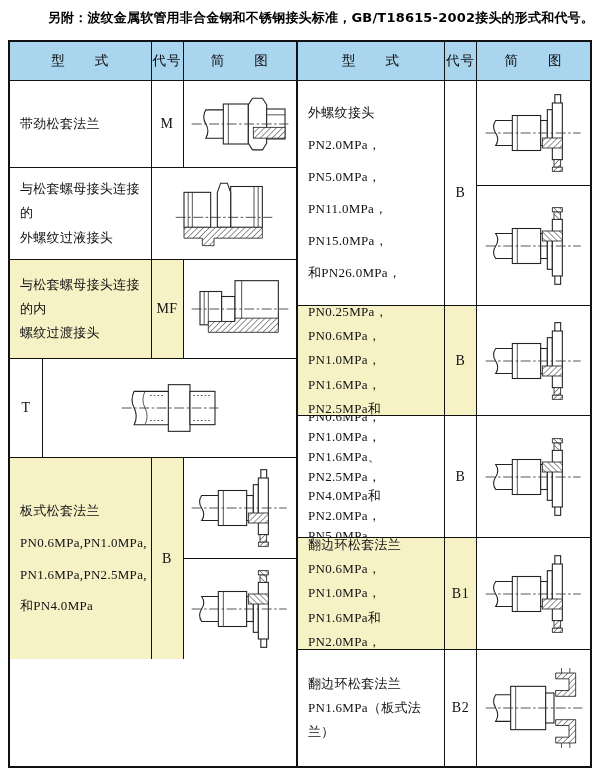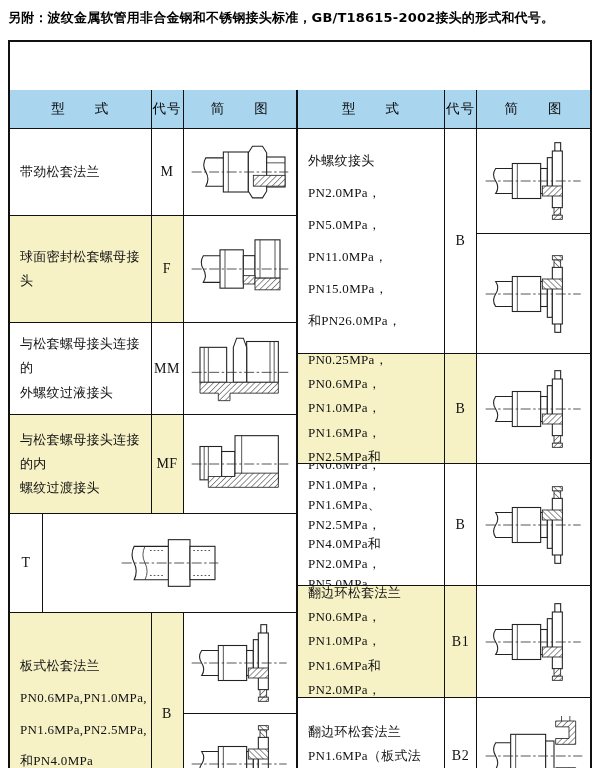--- a/index.html
+++ b/index.html
@@ -6,27 +6,27 @@
     --header-bg:#a9d5ee;
     --row-highlight:#f6f2c6;
     --table-border:#111111;
   }
   *{margin:0;padding:0;box-sizing:border-box}
   body{background:#ffffff;font-family:"Liberation Serif","DejaVu Serif",serif;}
   .page{position:relative;width:600px;height:768px;background:#ffffff;overflow:hidden}
   .page-title{
     position:absolute;left:8px;top:9px;width:586px;
     font-family:"DejaVu Sans","Liberation Sans",sans-serif;
-    font-size:13px;font-weight:bold;color:#000;letter-spacing:.2px;
+    font-size:13px;font-weight:bold;color:#000;letter-spacing:.2px;text-align:right;
   }
   .tbl{
     position:absolute;left:8px;top:40px;width:584px;height:728px;
     border:2px solid var(--table-border);display:flex;background:#fff;
   }
-  .half{display:flex;flex-direction:column;margin-top:48px;}
+  .half{display:flex;flex-direction:column;}
   .half-left{width:288px;border-right:2.5px solid var(--table-border);}
   .half-right{flex:1;}
   .row{display:flex;flex:none;border-top:1.5px solid var(--table-border);}
   .row.header{border-top:none;height:38px;}
   .cell{border-left:1.5px solid var(--table-border);display:flex;align-items:center;justify-content:center;overflow:hidden;background:#fff;}
   .cell:first-child{border-left:none;}
   .half-left .type{width:140.5px;}
   .half-right .type{width:146px;}
   .code{width:32px;}
   .diagc{flex:1;padding:2px;}
@@ -164,41 +164,25 @@
         <div class="cell code" data-variant="white">
             <span class="codetxt">M</span>
           </div>
         <div class="cell diagc">
           <svg class="diag" viewBox="0 0 120 96">
               <use href="#fitting-m"></use>
             </svg>
         </div>
       </div>
 
-      <div class="row" style="height:107px">
-        <div class="cell type" data-variant="yellow">
-            <span class="typ">球面密封松套螺母接头</span>
-          </div>
-        <div class="cell code" data-variant="yellow">
-            <span class="codetxt">F</span>
-          </div>
-        <div class="cell diagc">
-          <svg class="diag" viewBox="0 0 120 96">
-              <use href="#fitting-f"></use>
-            </svg>
-        </div>
-      </div>
 
       <div class="row" style="height:92px">
         <div class="cell type" data-variant="white">
             <span class="typ">与松套螺母接头连接的
 外螺纹过液接头</span>
-          </div>
-        <div class="cell code" data-variant="white">
-            <span class="codetxt">MM</span>
           </div>
         <div class="cell diagc">
           <svg class="diag" viewBox="0 0 120 96">
               <use href="#fitting-mm"></use>
             </svg>
         </div>
       </div>
 
       <div class="row" style="height:99px">
         <div class="cell type" data-variant="yellow">

